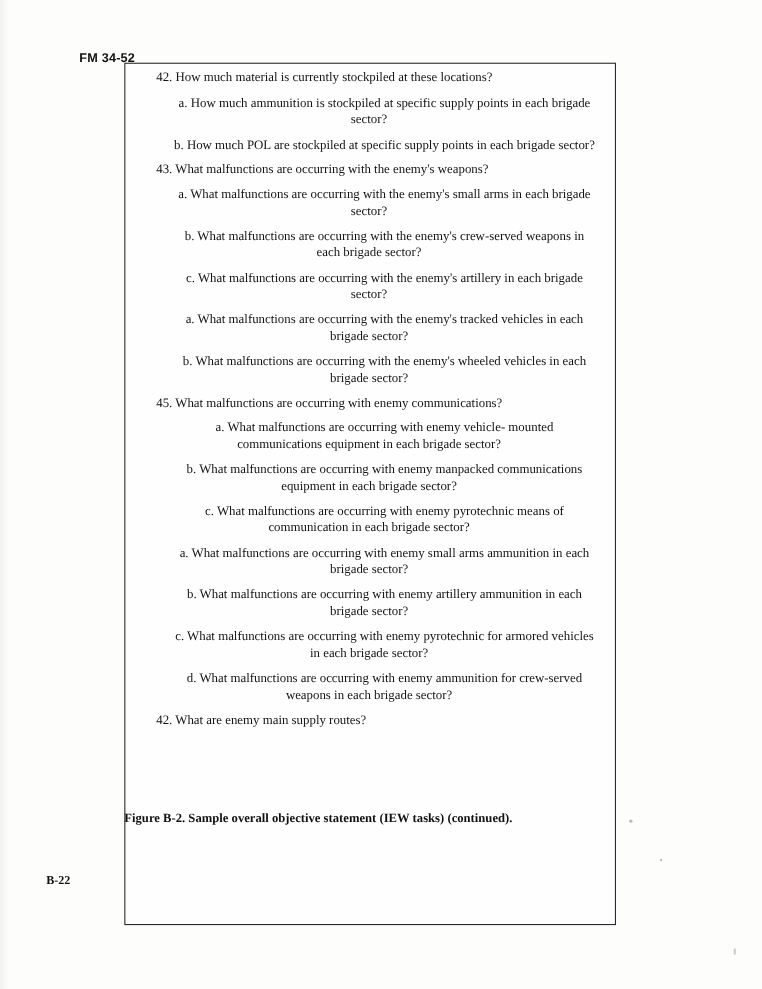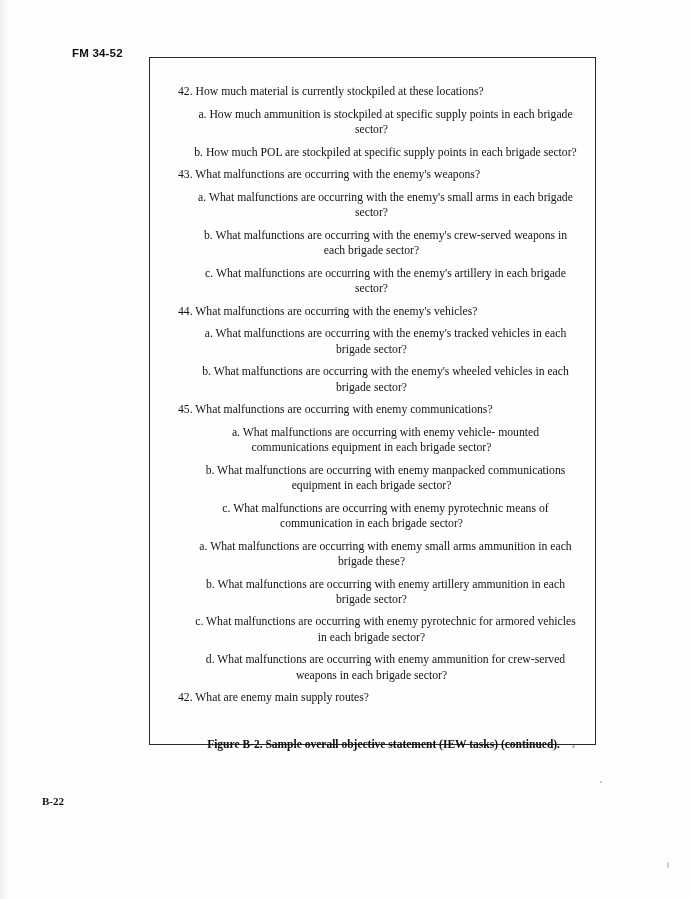--- a/index.html
+++ b/index.html
@@ -29,48 +29,47 @@
     font-size: 11.5px;
     letter-spacing: 0.2px;
     color: #111;
     padding-left: 44px;
   }
   .figure-box {
     position: absolute;
     left: 113px;
     top: 57px;
     width: 447px;
-    height: 688px;
+    height: 784px;
     border: 1.3px solid #2b2b2b;
     background: #fefefe;
     box-sizing: border-box;
-    padding: 26px 16px 8px 14px;
+    padding: 5px 16px 8px 14px;
     overflow: hidden;
-    margin-left: 36px;
   }
   .q {
     font-size: 11.7px;
     line-height: 1.30;
     margin: 0 0 7.5px 0;
     text-align: left;
     color: #141414;
   }
   .q.lvl1 {
     text-indent: 14px;
   }
   .q.lvl2 {
     text-indent: 28px;
     text-align: center;
   }
   .caption {
     position: absolute;
     left: 113px;
     top: 738px;
     width: 447px;
-    text-align: right;
+    text-align: left;
     font-family: "Liberation Serif", serif;
     font-weight: bold;
     font-size: 11.5px;
     color: #111;
   }
   .page-number {
     position: absolute;
     left: 42px;
     top: 795px;
     font-family: Liberation Serif, serif;
@@ -102,28 +101,27 @@
   <div class="header-code">FM 34-52</div>
 
   <div class="figure-box" id="figure-box">
   <p class="q lvl1">42.  How much material is currently stockpiled at these locations?</p>
       <p class="q lvl2">a.  How much ammunition is stockpiled at specific supply points in each brigade sector?</p>
       <p class="q lvl2">b.  How much POL are stockpiled at specific supply points in each brigade sector?</p>
       <p class="q lvl1">43.  What malfunctions are occurring with the enemy's weapons?</p>
       <p class="q lvl2">a.  What malfunctions are occurring with the enemy's small arms in each brigade sector?</p>
       <p class="q lvl2">b.  What malfunctions are occurring with the enemy's crew-served weapons in each brigade sector?</p>
       <p class="q lvl2">c.  What malfunctions are occurring with the enemy's artillery in each brigade sector?</p>
-      <p class="q lvl1">44.  What malfunctions are occurring with the enemy's vehicles?</p>
       <p class="q lvl2">a.  What malfunctions are occurring with the enemy's tracked vehicles in each brigade sector?</p>
       <p class="q lvl2">b.  What malfunctions are occurring with the enemy's wheeled vehicles in each brigade sector?</p>
       <p class="q lvl1">45.  What malfunctions are occurring with enemy communications?</p>
       <p class="q lvl2">a.  What malfunctions are occurring with enemy vehicle- mounted communications equipment in each brigade sector?</p>
       <p class="q lvl2">b.  What malfunctions are occurring with enemy manpacked communications equipment in each brigade sector?</p>
       <p class="q lvl2">c.  What malfunctions are occurring with enemy pyrotechnic means of communication in each brigade sector?</p>
-      <p class="q lvl2">a.  What malfunctions are occurring with enemy small arms ammunition in each brigade these?</p>
+      <p class="q lvl2">a.  What malfunctions are occurring with enemy small arms ammunition in each brigade sector?</p>
       <p class="q lvl2">b.  What malfunctions are occurring with enemy artillery ammunition in each brigade sector?</p>
       <p class="q lvl2">c.  What malfunctions are occurring with enemy pyrotechnic for armored vehicles in each brigade sector?</p>
       <p class="q lvl2">d.  What malfunctions are occurring with enemy ammunition for crew-served weapons in each brigade sector?</p>
       <p class="q lvl1">42.  What are enemy main supply routes?</p>
     </div>
 
   <div class="caption">Figure B-2. Sample overall objective statement (IEW tasks) (continued).</div>
 
   <div class="page-number">B-22</div>
 

